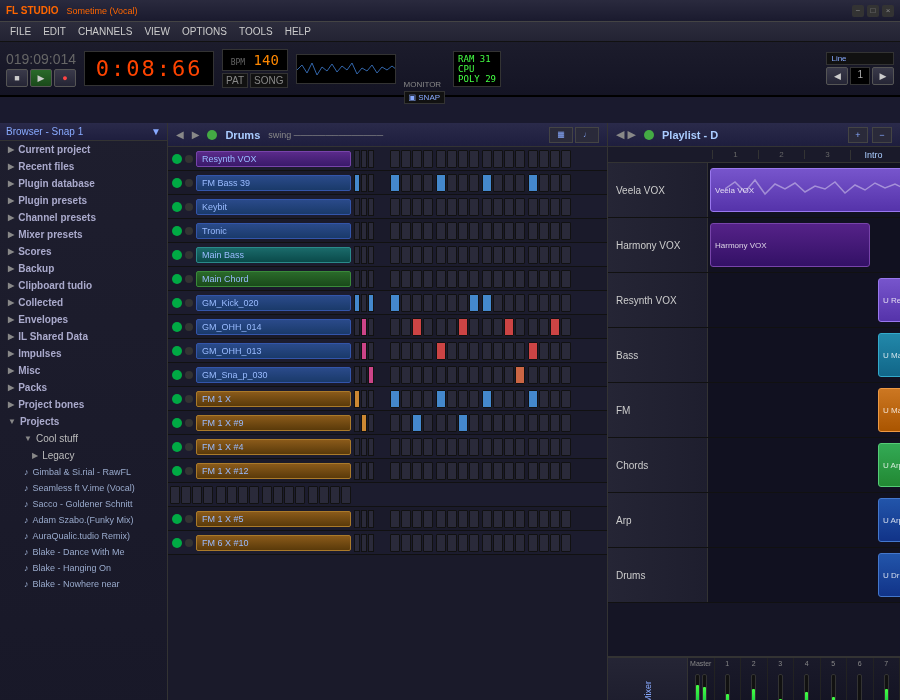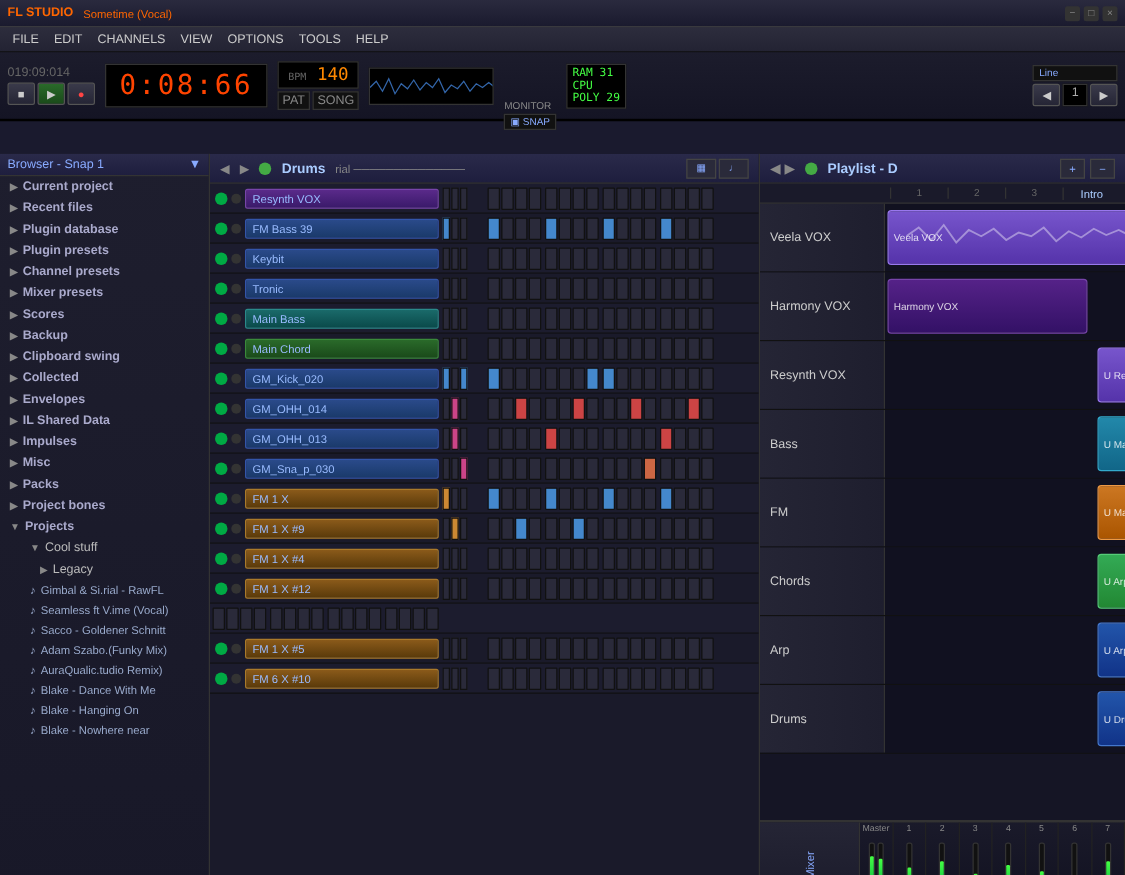--- a/index.html
+++ b/index.html
@@ -432,21 +432,21 @@
   <span class="menu-item">EDIT</span>
   <span class="menu-item">CHANNELS</span>
   <span class="menu-item">VIEW</span>
   <span class="menu-item">OPTIONS</span>
   <span class="menu-item">TOOLS</span>
   <span class="menu-item">HELP</span>
 </div>
 
 <div class="transport-bar">
   <div style="display:flex;flex-direction:column;gap:2px;">
-    <div style="font-size:10px;color:#666;">019:09:014</div>
+    <div style="font-size:14px;color:#666;">019:09:014</div>
     <div style="display:flex;gap:2px;">
       <div class="transport-btn">■</div>
       <div class="transport-btn active">▶</div>
       <div class="transport-btn" style="color:#ff4444;">●</div>
     </div>
   </div>
   <div class="transport-display">0:08:66</div>
   <div style="display:flex;flex-direction:column;gap:2px;">
     <div class="bpm-display">
       <span style="font-size:8px;color:#666;">BPM</span> <span>140</span>
@@ -515,21 +515,21 @@
     <div class="sidebar-item section">
       <span class="arrow">▶</span>
       <span>Scores</span>
     </div>
     <div class="sidebar-item section">
       <span class="arrow">▶</span>
       <span>Backup</span>
     </div>
     <div class="sidebar-item section">
       <span class="arrow">▶</span>
-      <span>Clipboard swing</span>
+      <span>Clipboard tudio</span>
     </div>
     <div class="sidebar-item section">
       <span class="arrow">▶</span>
       <span>Collected</span>
     </div>
     <div class="sidebar-item section">
       <span class="arrow">▶</span>
       <span>Envelopes</span>
     </div>
     <div class="sidebar-item section">
@@ -597,21 +597,21 @@
       <span>Blake - Nowhere near</span>
     </div>
   </div>
 
   <div class="channel-rack">
     <div class="channel-rack-header">
       <span style="color:#888;font-size:10px;">◀</span>
       <span style="color:#888;font-size:10px;">▶</span>
       <span style="width:10px;height:10px;border-radius:50%;background:#44aa44;display:inline-block;"></span>
       <span class="rack-title">Drums</span>
-      <span class="swing-label">rial ──────────────</span>
+      <span class="swing-label">swing ──────────────</span>
       <div style="display:flex;gap:2px;margin-left:auto;">
         <div style="width:24px;height:16px;background:#2a2a3a;border:1px solid #444;display:flex;align-items:center;justify-content:center;font-size:8px;">▦</div>
         <div style="width:24px;height:16px;background:#2a2a3a;border:1px solid #444;display:flex;align-items:center;justify-content:center;font-size:8px;">♩</div>
       </div>
     </div>
     <div class="channel-list">
 
       <div class="channel-row">
         <div class="channel-controls">
           <div class="ch-btn green"></div>

